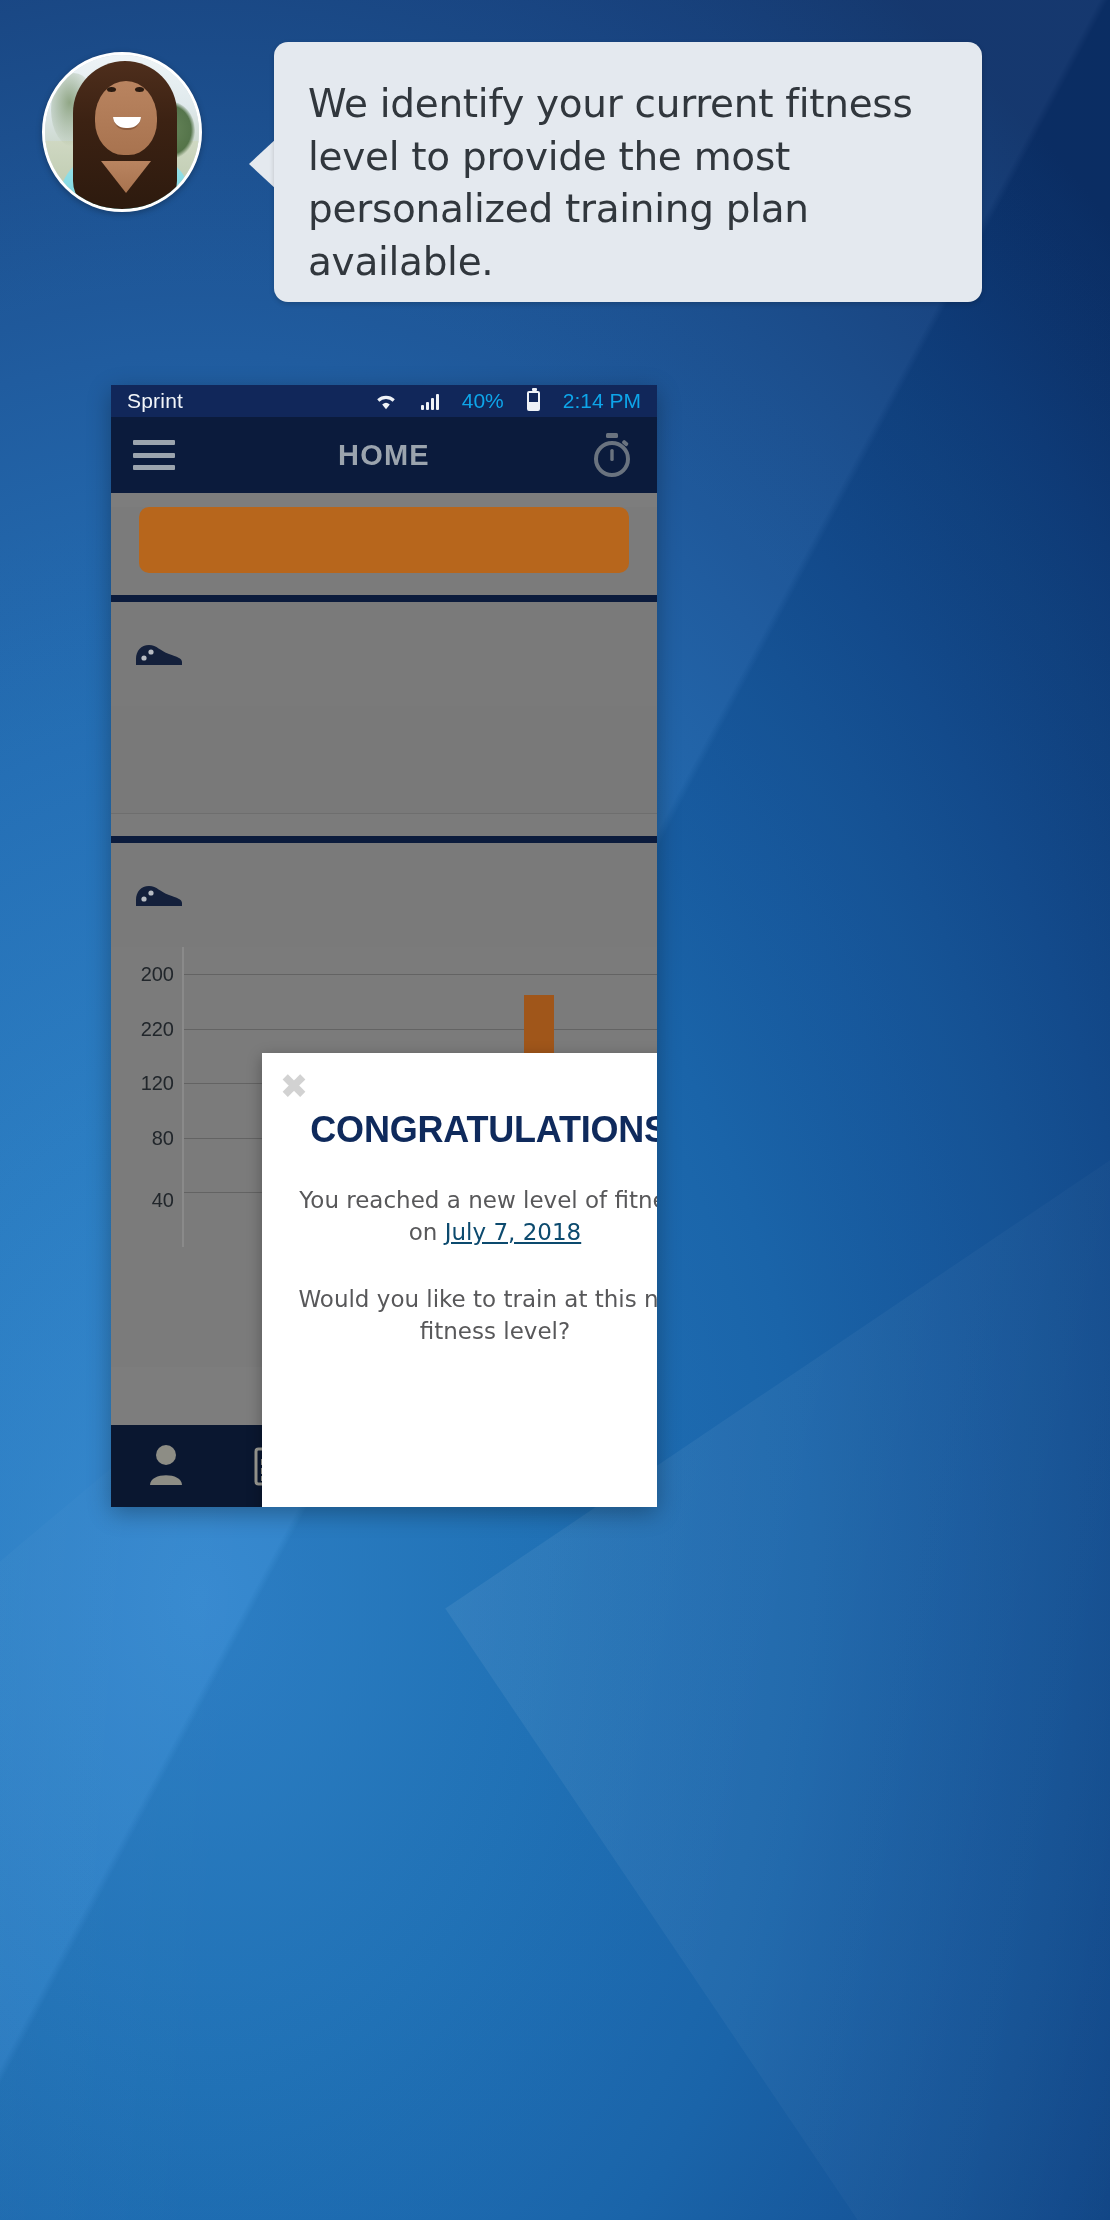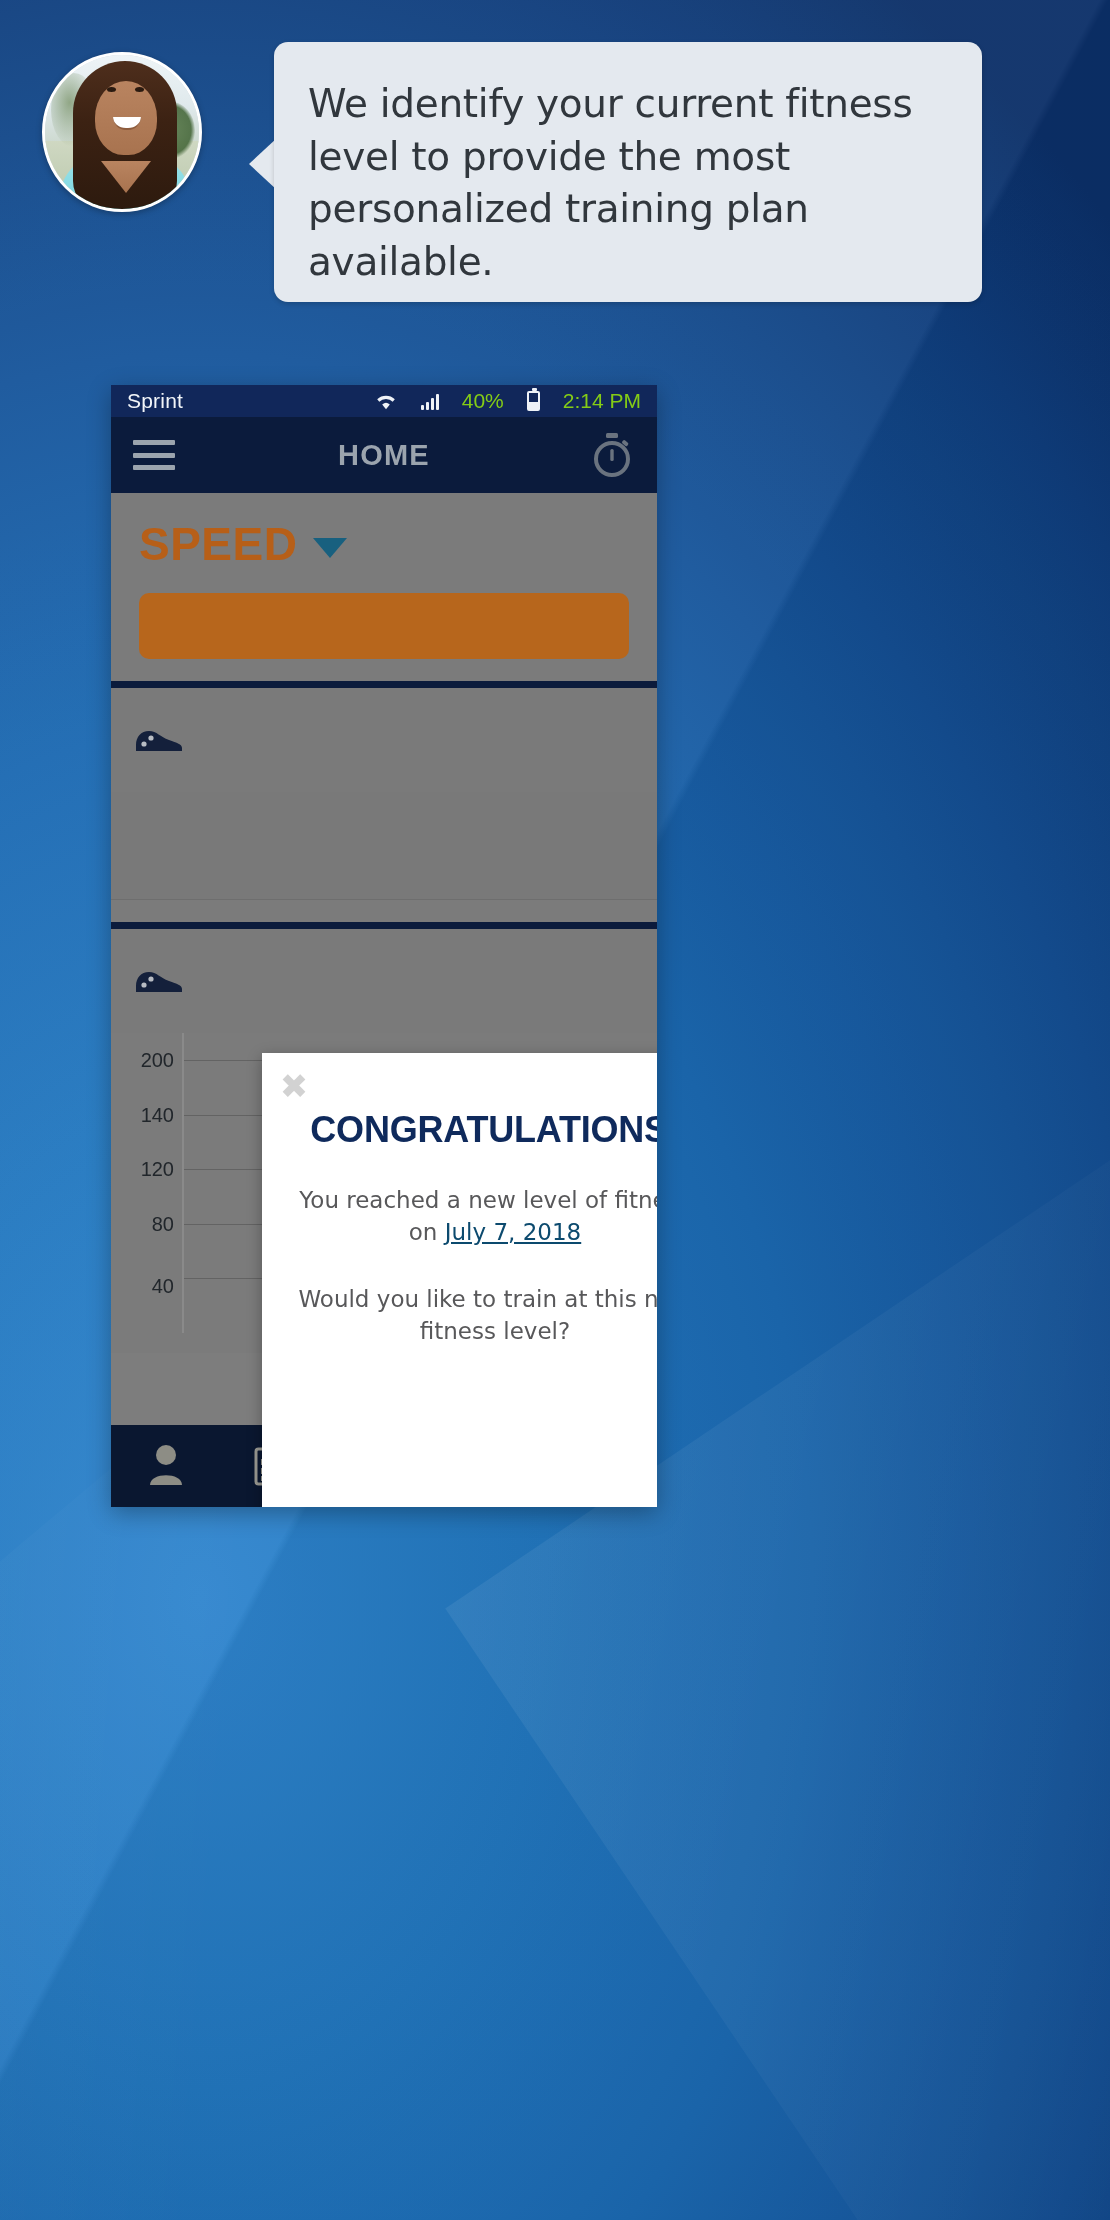--- a/index.html
+++ b/index.html
@@ -168,21 +168,21 @@
     color: #ffffff;
     font-size: 21px;
   }
   #status-carrier { font-size: 21px; color: #f2f5f9; letter-spacing: 0.2px; }
   #status-right {
     margin-left: auto;
     display: flex;
     align-items: center;
     gap: 23px;
     font-size: 21px;
-    color: #84cc16;
+    color: #0ea5e9;
     text-align: right;
   }
   .sb-icon { display: inline-flex; align-items: flex-end; }
   .signal-bars { display: flex; align-items: flex-end; gap: 2px; height: 17px; }
   .signal-bars i { display: block; width: 3px; background: #eef2f7; border-radius: 1px; }
   .signal-bars i:nth-child(1) { height: 5px; }
   .signal-bars i:nth-child(2) { height: 8px; }
   .signal-bars i:nth-child(3) { height: 12px; }
   .signal-bars i:nth-child(4) { height: 16px; }
   .battery {
@@ -433,24 +433,20 @@
           <rect x="17" y="2" width="12" height="5" rx="1.5" fill="#6a737f"></rect>
           <circle cx="23" cy="28" r="16" fill="none" stroke="#6a737f" stroke-width="4"></circle>
           <rect x="21.3" y="18" width="3.4" height="12" rx="1.5" fill="#6a737f"></rect>
           <rect x="33" y="10" width="6.5" height="4" rx="1.5" fill="#6a737f" transform="rotate(42 36 12)"></rect>
         </svg>
       </div>
     </div>
 
 
     <div id="workout-pane">
-      <div id="speed-row">
-        <span id="speed-title">SPEED</span>
-        <span id="speed-dropdown-caret"></span>
-      </div>
       <div id="orange-action-button"></div>
 
       <div class="workout-divider"></div>
       <div class="workout-row">
         <span class="shoe-icon-dark">
           <svg width="52" height="30" viewBox="0 0 52 30">
             <path d="M3 20 C3 12 8 6 16 6 C24 6 27 12 36 15 C44 18 49 19 49 23 L49 26 L3 26 Z" fill="#14203b"></path>
             <circle cx="18" cy="13" r="2.6" fill="#b8bcc3"></circle>
             <circle cx="11" cy="19" r="2.6" fill="#b8bcc3"></circle>
           </svg>
@@ -465,21 +461,21 @@
             <path d="M3 20 C3 12 8 6 16 6 C24 6 27 12 36 15 C44 18 49 19 49 23 L49 26 L3 26 Z" fill="#14203b"></path>
             <circle cx="18" cy="13" r="2.6" fill="#b8bcc3"></circle>
             <circle cx="11" cy="19" r="2.6" fill="#b8bcc3"></circle>
           </svg>
         </span>
       </div>
 
       <div id="chart-region">
         <div id="chart-y-axis">
             <div class="y-tick" style="top: 27.2727px;">200</div>
-            <div class="y-tick" style="top: 81.8182px;">140</div>
+            <div class="y-tick" style="top: 81.8182px;">220</div>
             <div class="y-tick" style="top: 136.364px;">120</div>
             <div class="y-tick" style="top: 190.909px;">80</div>
             <div class="y-tick" style="top: 253px;">40</div>
           </div>
         <div id="chart-plot">
             <div class="grid-line" style="top: 27.2727px;"></div>
             <div class="grid-line" style="top: 81.8182px;"></div>
             <div class="grid-line" style="top: 136.364px;"></div>
             <div class="grid-line" style="top: 190.909px;"></div>
             <div class="grid-line" style="top: 245.455px;"></div>

